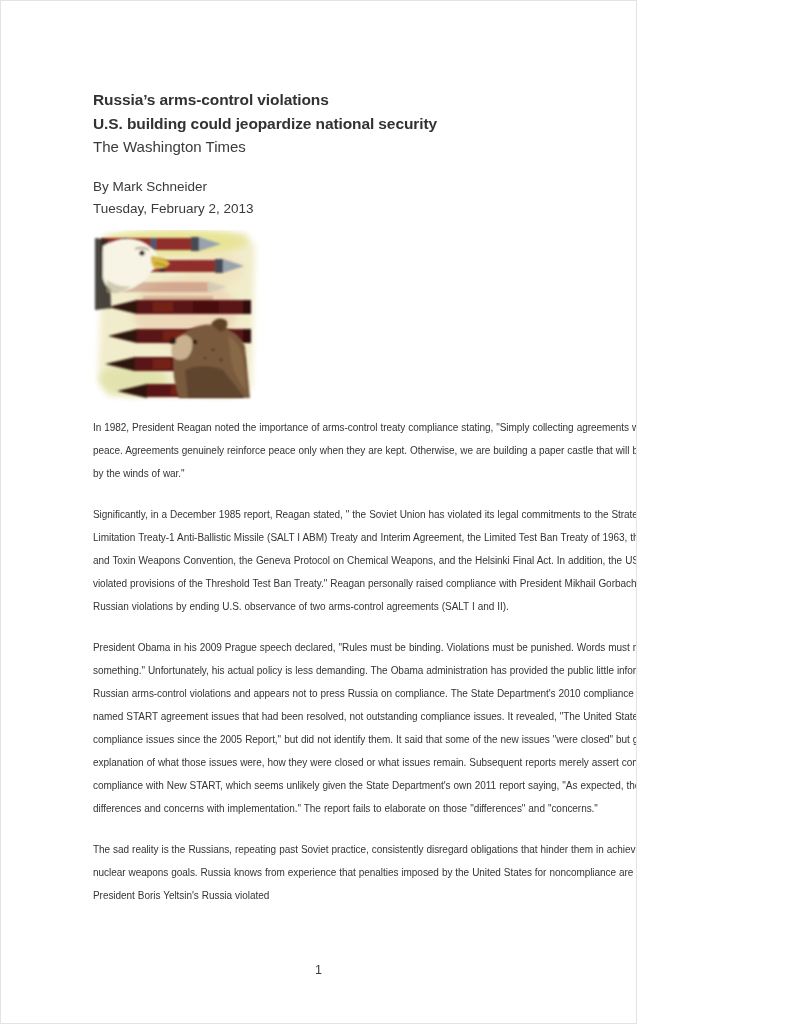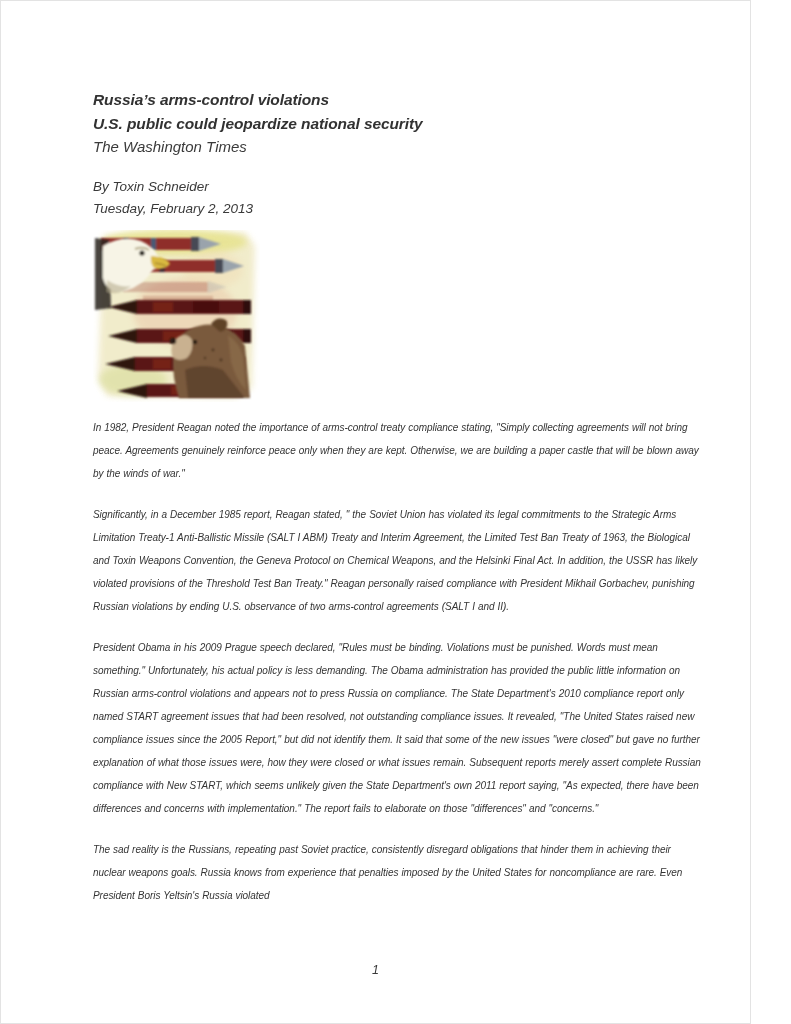--- a/index.html
+++ b/index.html
@@ -1,26 +1,25 @@
 <!DOCTYPE html>
 <html><head>
 <meta charset="utf-8">
 <style>
   html, body { margin: 0; padding: 0; background: #ffffff; }
   .page {
     position: relative;
-    width: 751px;
+    width: 637px;
     height: 1024px;
     background: #ffffff;
     border: 1px solid #e3e3e3;
     box-sizing: border-box;
     font-family: "Liberation Sans", "DejaVu Sans", sans-serif;
     color: #333333;
     overflow: hidden;
-    font-style: italic;
   }
   .content {
     padding: 87px 87px 0 92px;
     width: 612px;
   }
   .title-block { margin: 0; }
   .title {
     font-size: 15.5px;
     font-weight: 700;
     line-height: 24px;
@@ -65,26 +64,26 @@
   }
 </style>
 </head>
 <body>
 
 <div class="page">
   <div class="content">
 
     <div class="title-block">
       <div class="title">Russia’s arms-control violations</div>
-      <div class="title">U.S. public could jeopardize national security</div>
+      <div class="title">U.S. building could jeopardize national security</div>
       <div class="source">The Washington Times</div>
     </div>
 
     <div class="byline-block">
-      <div>By Toxin Schneider</div>
+      <div>By Mark Schneider</div>
       <div>Tuesday, February 2, 2013</div>
     </div>
 
     <svg class="artwork" viewBox="0 0 167 172" xmlns="http://www.w3.org/2000/svg" role="img">
       <defs>
         <filter id="soft" x="-20%" y="-20%" width="140%" height="140%">
             <feGaussianBlur stdDeviation="3"></feGaussianBlur>
           </filter>
         <filter id="soft2" x="-20%" y="-20%" width="140%" height="140%">
             <feGaussianBlur stdDeviation="1"></feGaussianBlur>

